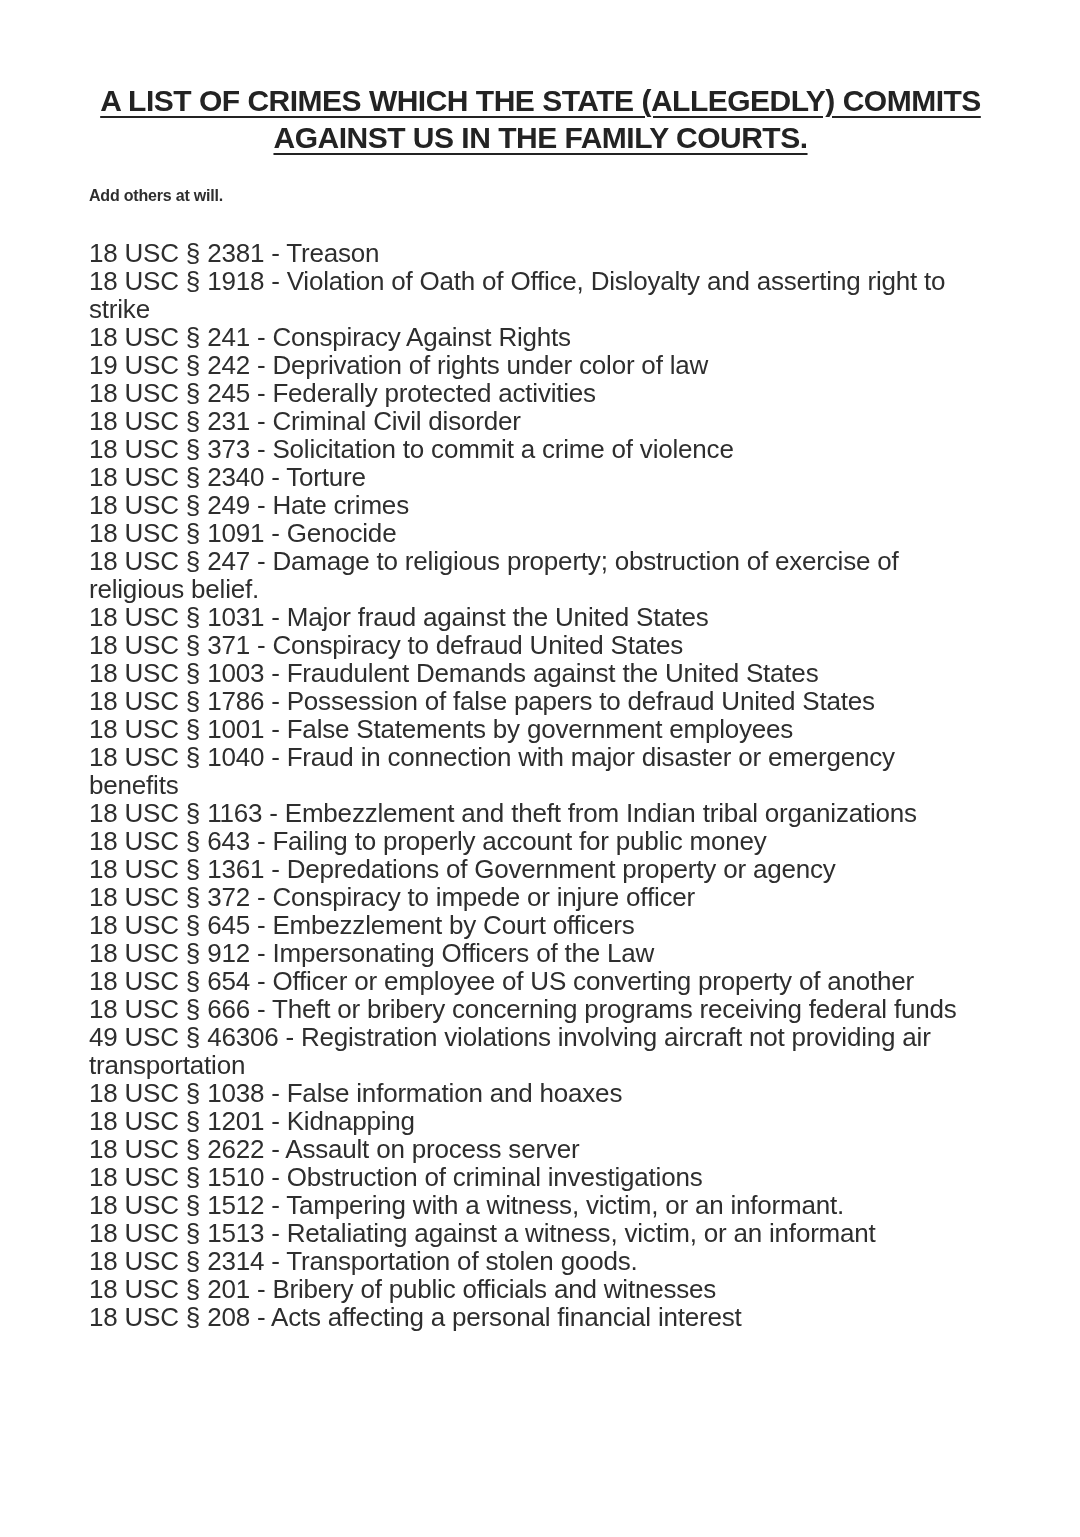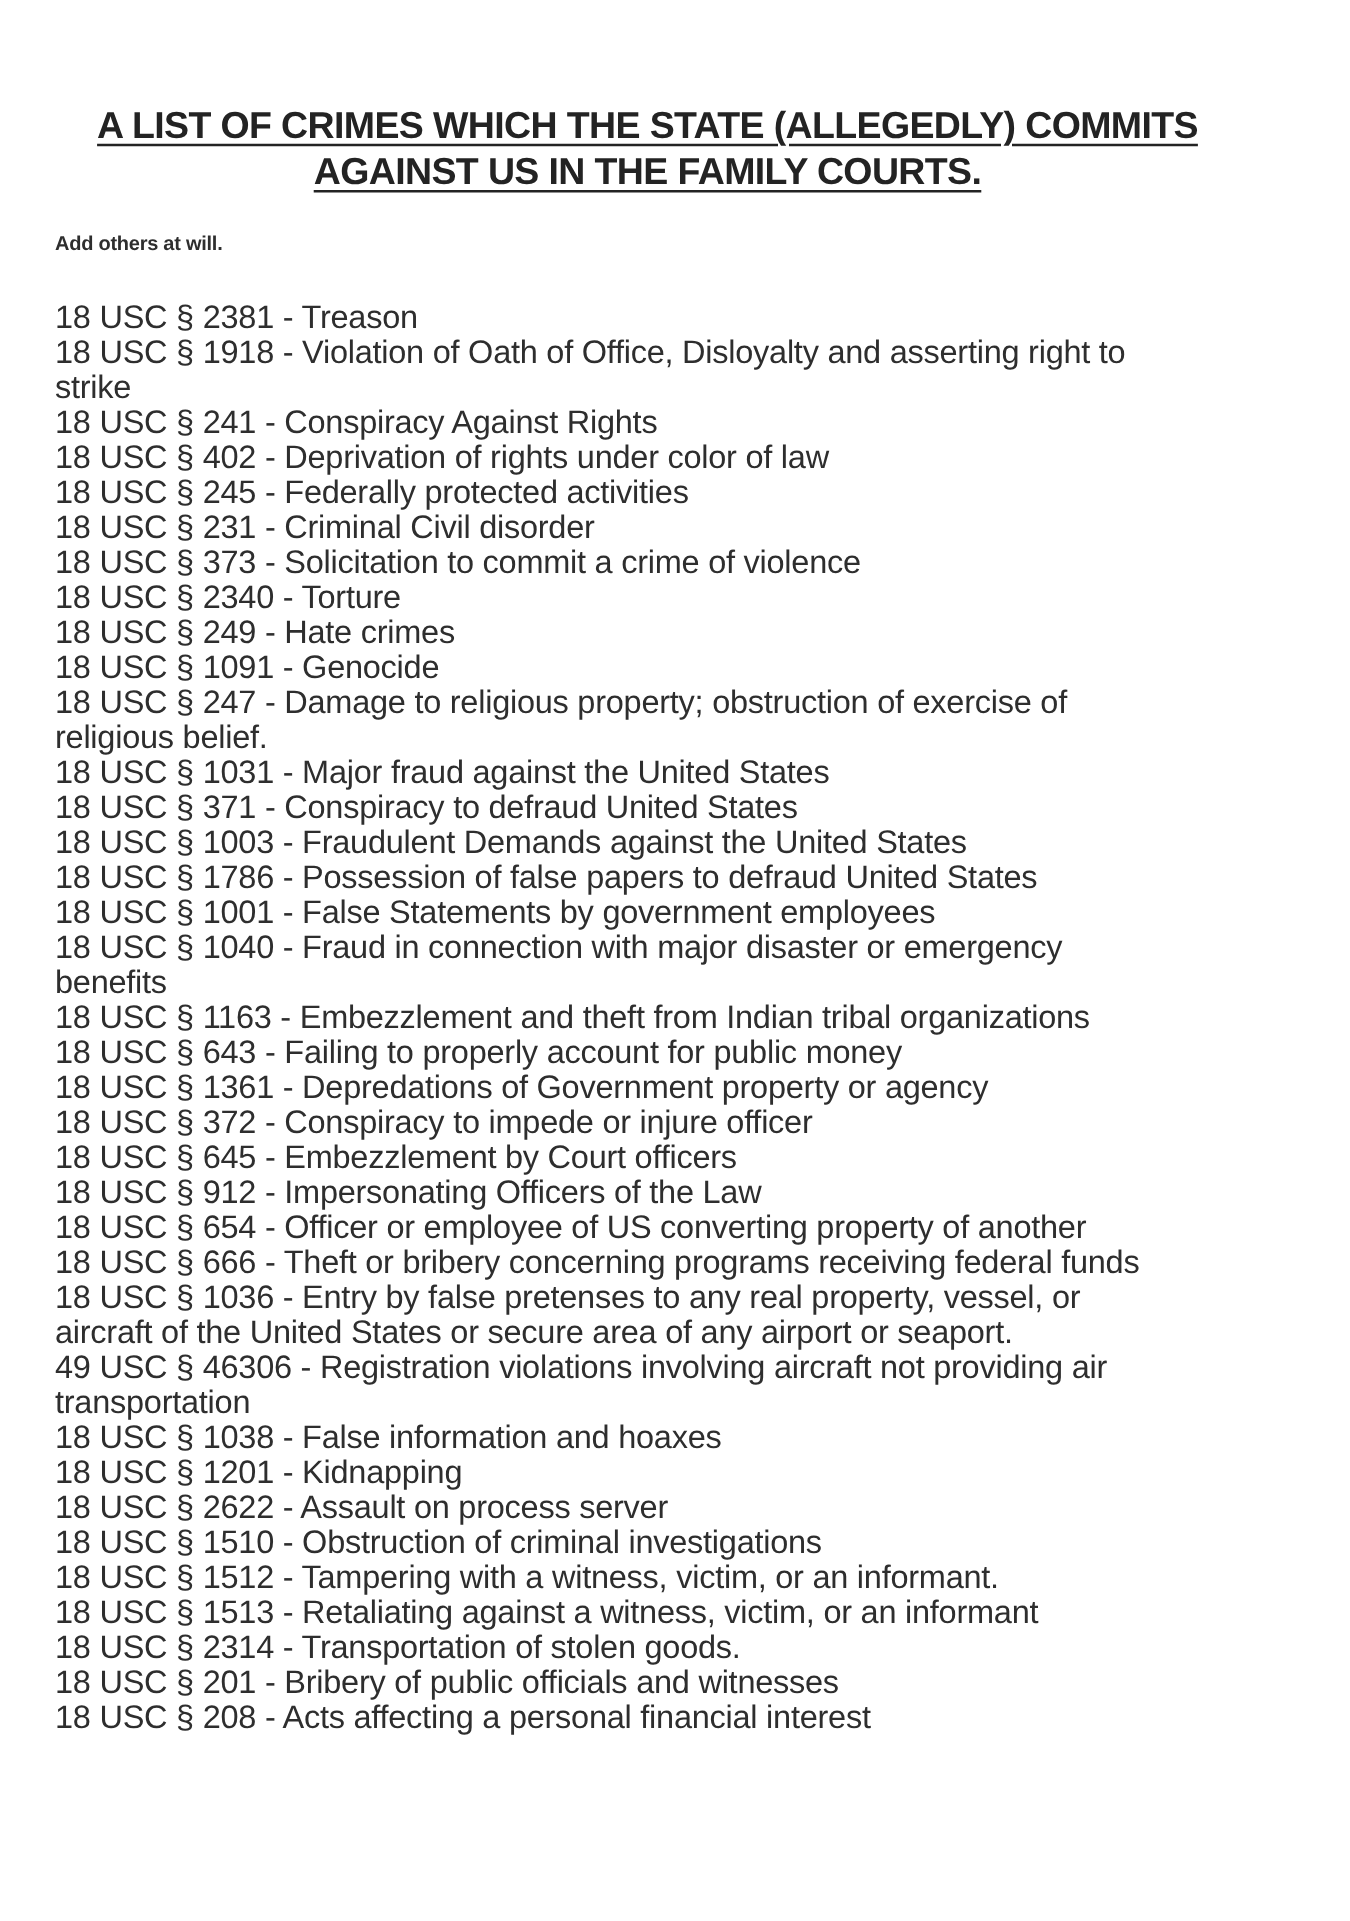--- a/index.html
+++ b/index.html
@@ -11,21 +11,21 @@
     height: 1537px;
     background: #ffffff;
     font-family: "Liberation Sans", "DejaVu Sans", sans-serif;
     color: #2e2e2e;
     overflow: hidden;
   }
   .page {
     box-sizing: border-box;
     width: 1080px;
     height: 1537px;
-    padding: 82px 88px 0 44px;
+    padding: 82px 88px 0 89px;
   }
   .doc-title {
     margin: 0;
     text-align: center;
     font-size: 30px;
     line-height: 37px;
     font-weight: bold;
     letter-spacing: -0.5px;
     color: #232323;
   }
@@ -60,21 +60,21 @@
   <h1 class="doc-title" style="color: rgb(35, 35, 35);">
     <span class="title-line">A LIST OF CRIMES WHICH THE STATE (ALLEGEDLY) COMMITS</span>
     <span class="title-line">AGAINST US IN THE FAMILY COURTS.</span>
   </h1>
   <p class="intro">Add others at will.</p>
   <div class="crime-list">
       <div class="list-item">18 USC § 2381 - Treason</div>
       <div class="list-item">18 USC § 1918 - Violation of Oath of Office, Disloyalty and asserting right to
 strike</div>
       <div class="list-item">18 USC § 241 - Conspiracy Against Rights</div>
-      <div class="list-item">18 USC § 402 - Deprivation of rights under color of law</div>
+      <div class="list-item">19 USC § 242 - Deprivation of rights under color of law</div>
       <div class="list-item">18 USC § 245 - Federally protected activities</div>
       <div class="list-item">18 USC § 231 - Criminal Civil disorder</div>
       <div class="list-item">18 USC § 373 - Solicitation to commit a crime of violence</div>
       <div class="list-item">18 USC § 2340 - Torture</div>
       <div class="list-item">18 USC § 249 - Hate crimes</div>
       <div class="list-item">18 USC § 1091 - Genocide</div>
       <div class="list-item">18 USC § 247 - Damage to religious property; obstruction of exercise of
 religious belief.</div>
       <div class="list-item">18 USC § 1031 - Major fraud against the United States</div>
       <div class="list-item">18 USC § 371 - Conspiracy to defraud United States</div>
@@ -84,22 +84,20 @@
       <div class="list-item">18 USC § 1040 - Fraud in connection with major disaster or emergency
 benefits</div>
       <div class="list-item">18 USC § 1163 - Embezzlement and theft from Indian tribal organizations</div>
       <div class="list-item">18 USC § 643 - Failing to properly account for public money</div>
       <div class="list-item">18 USC § 1361 - Depredations of Government property or agency</div>
       <div class="list-item">18 USC § 372 - Conspiracy to impede or injure officer</div>
       <div class="list-item">18 USC § 645 - Embezzlement by Court officers</div>
       <div class="list-item">18 USC § 912 - Impersonating Officers of the Law</div>
       <div class="list-item">18 USC § 654 - Officer or employee of US converting property of another</div>
       <div class="list-item">18 USC § 666 - Theft or bribery concerning programs receiving federal funds</div>
-      <div class="list-item">18 USC § 1036 - Entry by false pretenses to any real property, vessel, or
-aircraft of the United States or secure area of any airport or seaport.</div>
       <div class="list-item">49 USC § 46306 - Registration violations involving aircraft not providing air
 transportation</div>
       <div class="list-item">18 USC § 1038 - False information and hoaxes</div>
       <div class="list-item">18 USC § 1201 - Kidnapping</div>
       <div class="list-item">18 USC § 2622 - Assault on process server</div>
       <div class="list-item">18 USC § 1510 - Obstruction of criminal investigations</div>
       <div class="list-item">18 USC § 1512 - Tampering with a witness, victim, or an informant.</div>
       <div class="list-item">18 USC § 1513 - Retaliating against a witness, victim, or an informant</div>
       <div class="list-item">18 USC § 2314 - Transportation of stolen goods.</div>
       <div class="list-item">18 USC § 201 - Bribery of public officials and witnesses</div>

